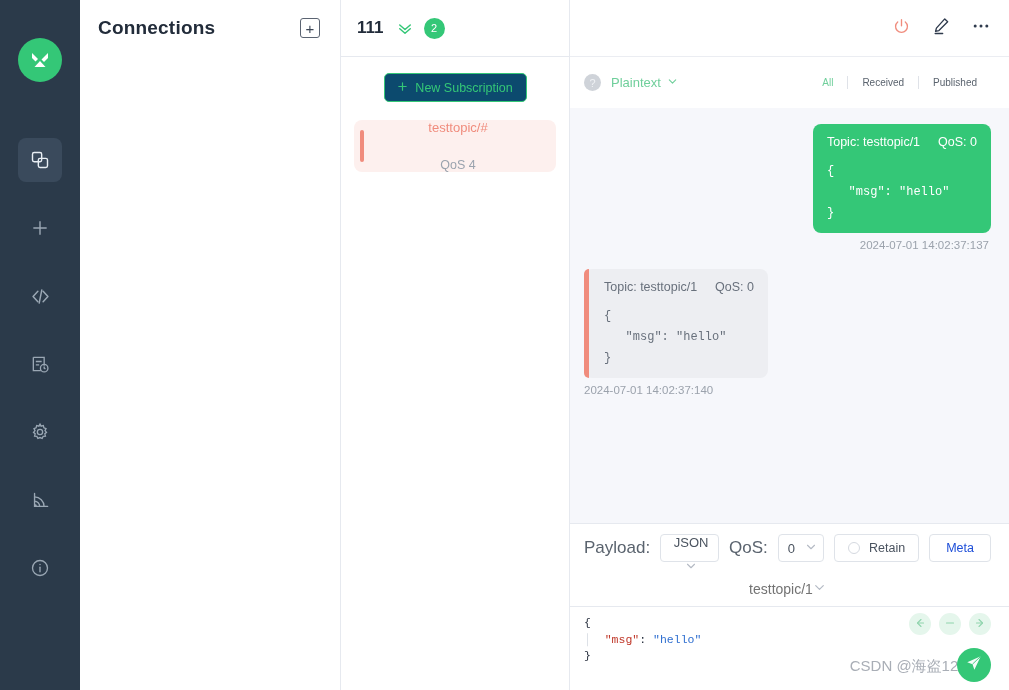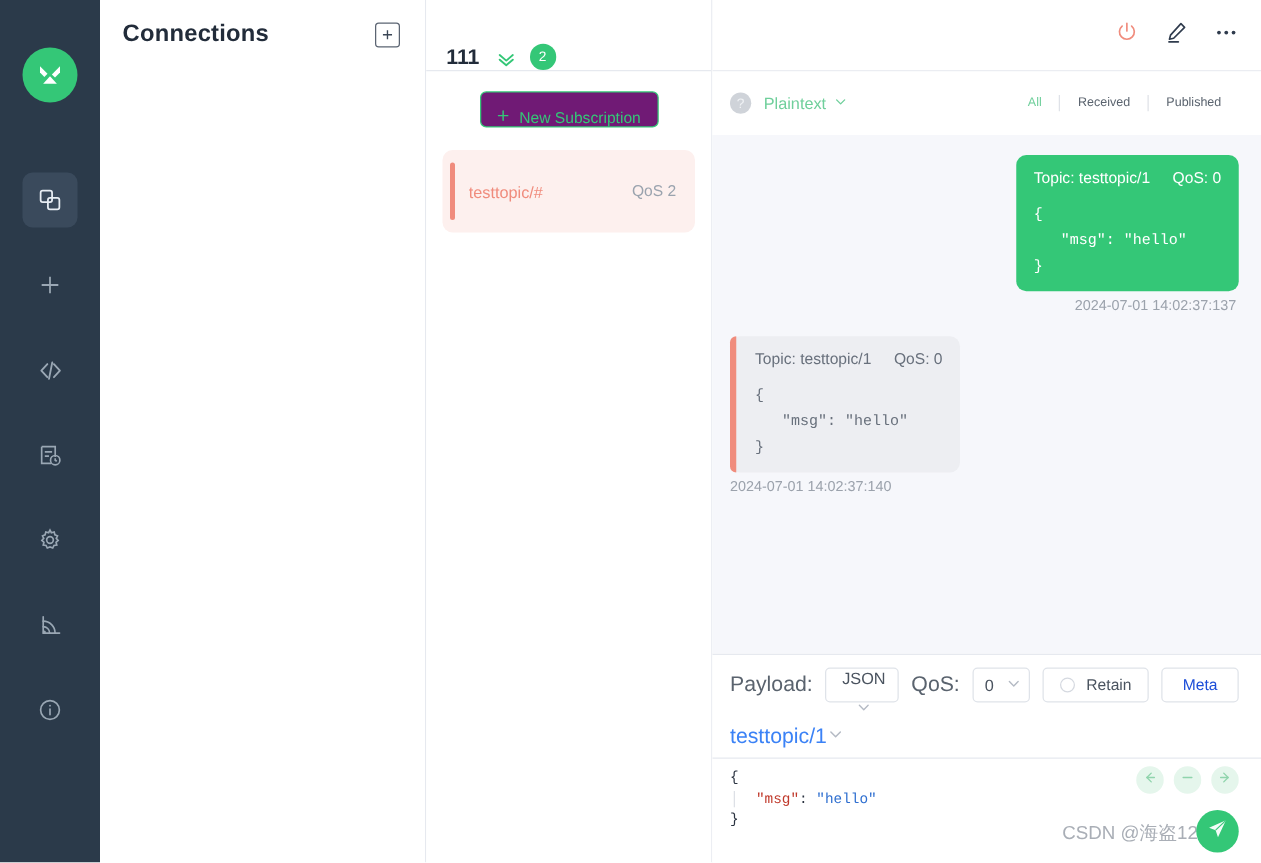--- a/index.html
+++ b/index.html
@@ -73,44 +73,45 @@
   
   .subs {
     width: 229px; flex: 0 0 229px;
     background: #fff;
     border-right: 1px solid #e6e9ef;
     height: 690px;
     display: flex; flex-direction: column;
   }
   .subs-top {
     height: 56px; flex: 0 0 56px;
-    display: flex; align-items: flex-end; padding-left: 16px;
+    display: flex; align-items: center; padding-left: 16px;
   }
   .subs-title { font-size: 17px; font-weight: bold; color: #222c3a; }
   .chev2 { margin-left: 12px; color: #34c777; display: flex; }
   .badge {
     width: 21px; height: 21px; border-radius: 50%; background: #34c777;
     color: #fff; font-size: 11px; display: flex; align-items: center; justify-content: center;
     margin-left: 10px;
   }
   .subs-body { border-top: 1px solid #e6e9ef; flex: 1; padding-top: 16px; }
   .new-sub {
-    margin: 0 auto; display: flex; align-items: flex-end; justify-content: center;
+    margin: 0 auto; display: flex; align-items: center; justify-content: center;
     gap: 7px;
     width: 143px; height: 29px;
     border: 1px solid #34c777; border-radius: 5px;
-    color: #34c777; font-size: 12.5px; background: #701a75;
+    color: #34c777; font-size: 12.5px; background: #0c4a6e;
   }
   .sub-item {
     margin: 18px 13px 0 13px;
-    height: 66px; border-radius: 8px; background: #fdf0ee;
+    height: 52px; border-radius: 8px; background: #fdf0ee;
     display: flex; align-items: center;
     position: relative; overflow: hidden;
     padding: 0 15px 0 21px;
     justify-content: space-between;
+    flex-direction: column;
   }
   .sub-bar { position: absolute; left: 6px; top: 10px; bottom: 10px; width: 4px; border-radius: 2px; background: #f08c7d; }
   .sub-topic { font-size: 13px; color: #f08c7d; }
   .sub-qos { font-size: 12.5px; color: #9aa3ae; }
 
   
   .msgpanel {
     flex: 1; height: 690px; display: flex; flex-direction: column;
     background: #fff;
     min-width: 0;
@@ -188,23 +189,23 @@
     height: 28px; border: 1px solid #dfe3e9; border-radius: 4px; background: #fff;
     display: flex; align-items: center; gap: 9px; padding: 0 13px;
     font-size: 12.5px; color: #4a535f;
   }
   .radio { width: 12px; height: 12px; border-radius: 50%; border: 1px solid #d5d9e0; }
   .metabtn {
     height: 28px; border: 1px solid #dfe3e9; border-radius: 4px; background: #fff;
     display: flex; align-items: center; padding: 0 16px; font-size: 12.5px; color: #1d4ed8;
   }
   .pub-topic {
-    height: 34px; display: flex; align-items: center; justify-content: flex-start;
+    height: 34px; display: flex; align-items: center; justify-content: center;
     padding: 0 18px 0 14px;
-    font-size: 17px; color: #3b82f6;
+    font-size: 14px; color: #737373;
   }
   .editor {
     border-top: 1px solid #e6e9ef;
     height: 84px; position: relative;
     padding: 8px 0 0 14px;
     background: #fff;
   }
   .code {
     font-family: "Liberation Mono", "DejaVu Sans Mono", monospace;
     font-size: 11.5px; line-height: 1.45; white-space: pre;
@@ -342,21 +343,21 @@
         <span>
           <svg width="11" height="11" viewBox="0 0 24 24" fill="none" stroke="currentColor" stroke-width="2.6" stroke-linecap="round">
             <path d="M12 4 V20 M4 12 H20"></path>
           </svg>
         </span>
         <span>New Subscription</span>
       </div>
       <div class="sub-item">
         <span class="sub-bar"></span>
         <span class="sub-topic">testtopic/#</span>
-        <span class="sub-qos">QoS 2</span>
+        <span class="sub-qos">QoS 4</span>
       </div>
     </div>
   </div>
 
   <div class="msgpanel">
 
     <div class="msg-head">
       <span class="icon-btn">
         <span>
           <svg width="19" height="19" viewBox="0 0 24 24" fill="none" stroke="#f08c7d" stroke-width="1.7" stroke-linecap="round">

